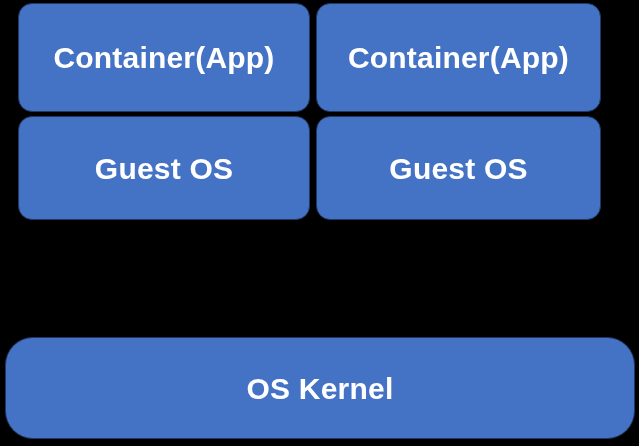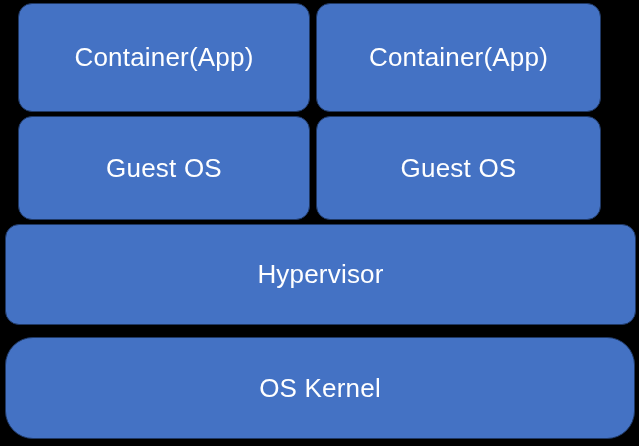--- a/index.html
+++ b/index.html
@@ -21,22 +21,22 @@
   .node {
     position: absolute;
     box-sizing: border-box;
     background: #4472C4;
     border: 1px solid #1F3864;
     border-radius: 14px;
     display: flex;
     align-items: center;
     justify-content: center;
     color: #FFFFFF;
-    font-size: 26px;
-    font-weight: 400;
+    font-size: 30px;
+    font-weight: 700;
     letter-spacing: 0.2px;
     line-height: 1.1;
     white-space: nowrap;
     -webkit-font-smoothing: antialiased;
   }
   .node-label {
     display: block;
     text-align: center;
     color: #FFFFFF;
   }
@@ -65,21 +65,18 @@
   </div>
 
   <div class="node" id="node-guest-os-left">
     <span class="node-label">Guest OS</span>
   </div>
 
   <div class="node" id="node-guest-os-right">
     <span class="node-label">Guest OS</span>
   </div>
 
-  <div class="node" id="node-hypervisor">
-    <span class="node-label">Hypervisor</span>
-  </div>
 
   <div class="node" id="node-os-kernel">
     <span class="node-label">OS Kernel</span>
   </div>
 
 </div>
 
 </body></html>

